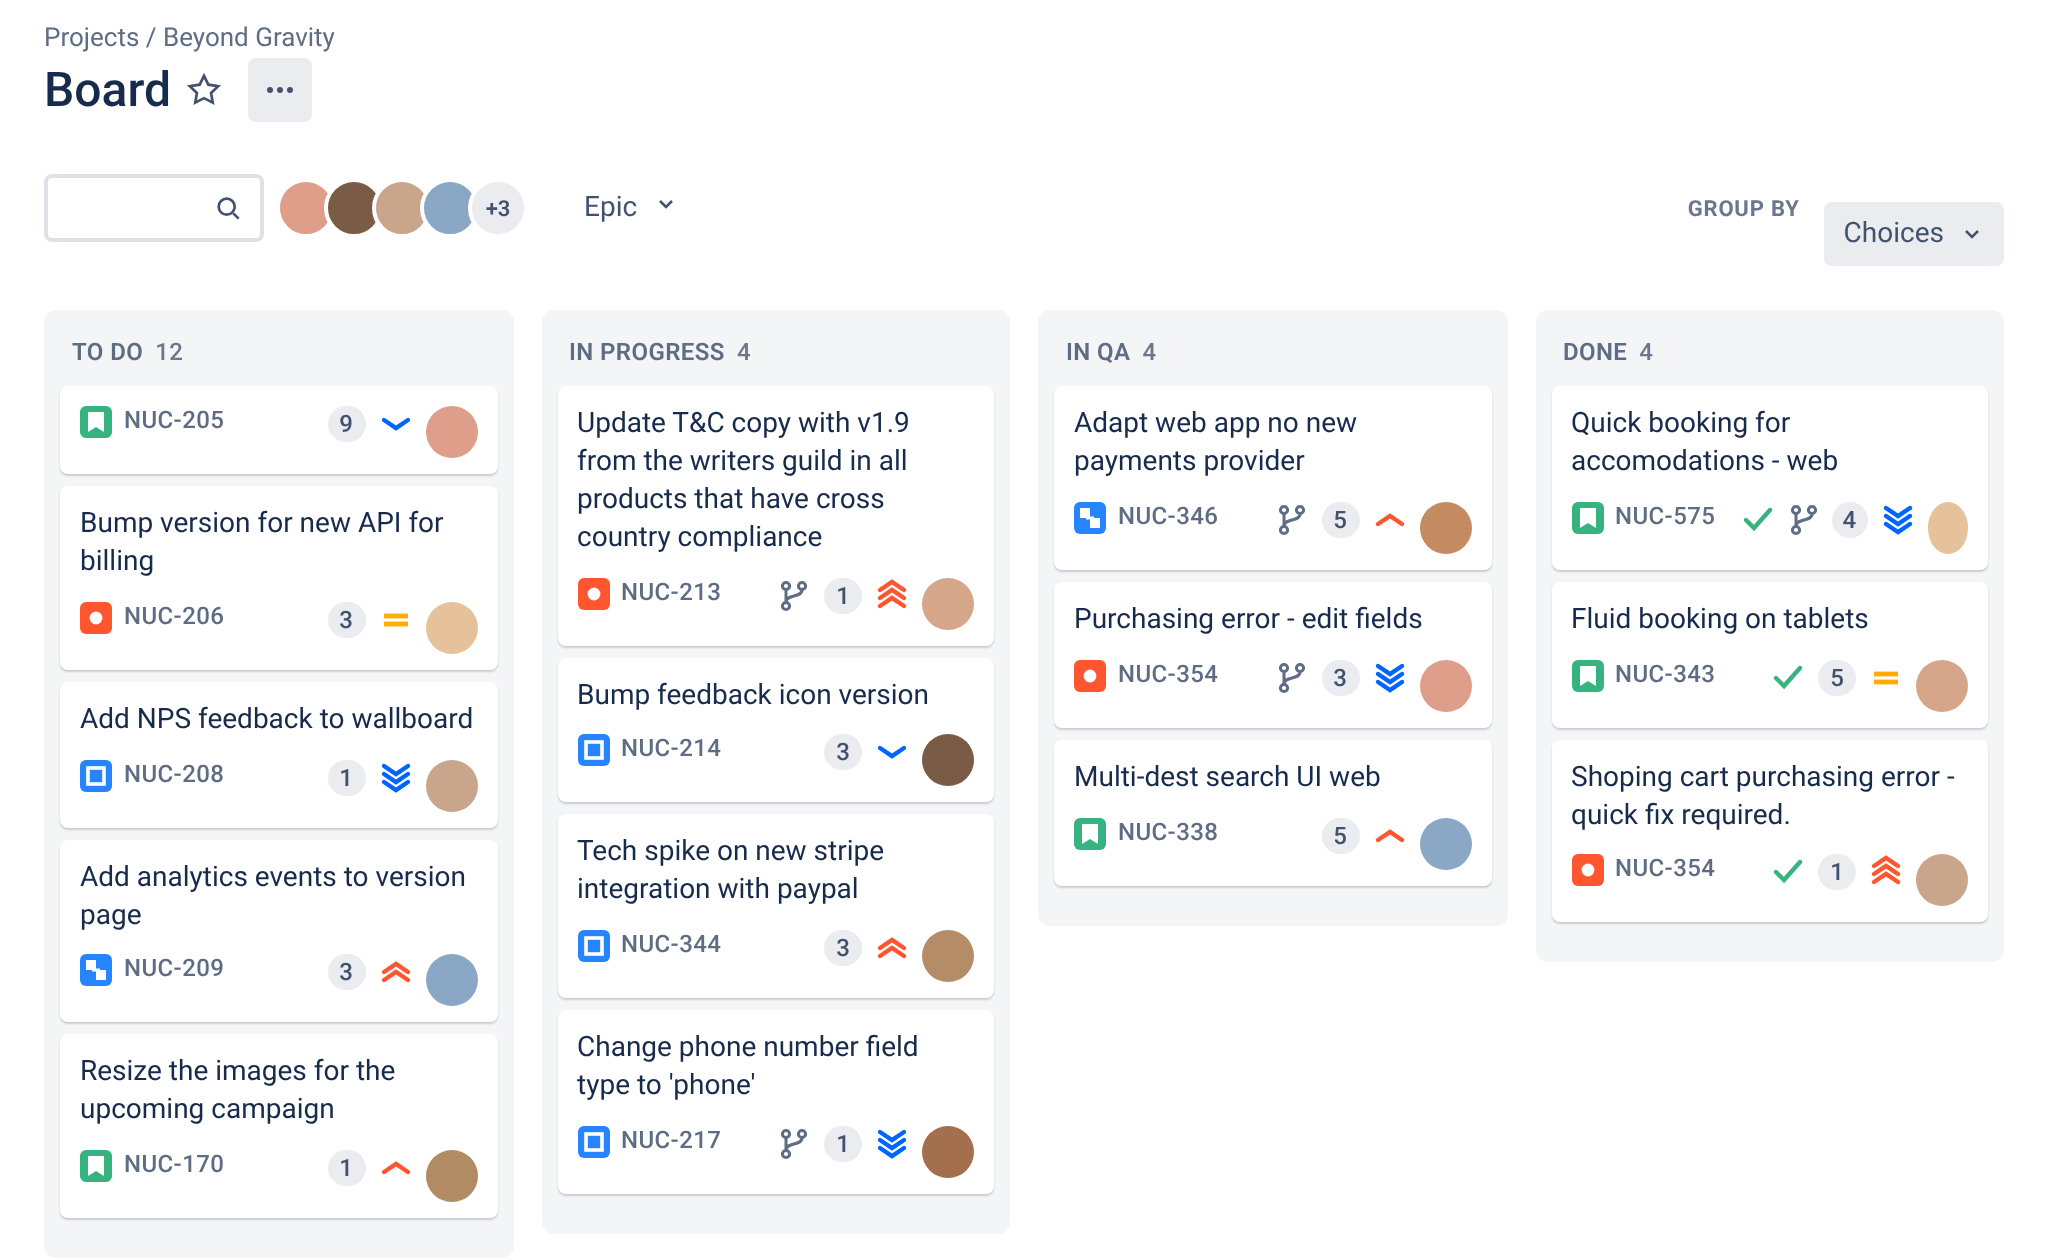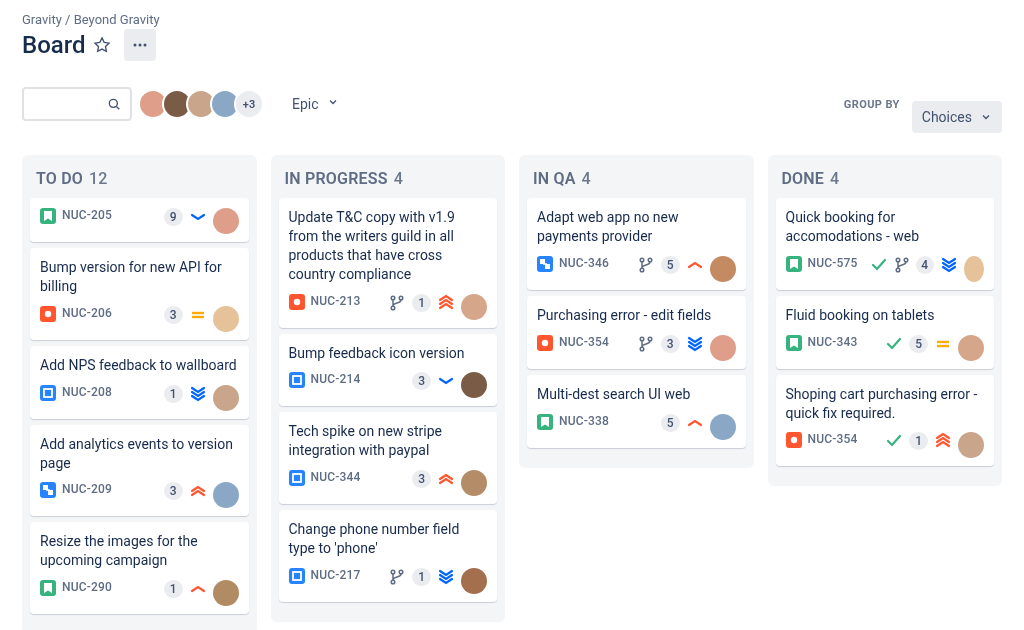--- a/index.html
+++ b/index.html
@@ -16,42 +16,42 @@
   .search { width:110px; height:34px; border:2px solid #DFE1E6; border-radius:4px; display:flex; align-items:center; justify-content:flex-end; padding:0 8px; }
   .avatars { display:flex; }
   .avatar { width:30px; height:30px; border-radius:50%; border:2px solid #fff; margin-left:-6px; display:inline-flex; align-items:center; justify-content:center; font-size:11px; font-weight:600; color:#42526E; }
   .avatar.extra { background:#ebecf0; }
   .epic-filter { color:#42526E; font-size:14px; display:flex; align-items:flex-start; gap:8px; cursor:pointer; padding:6px 8px; margin-left:8px; }
   .spacer { flex:1; }
   .groupby-label { font-size:11px; font-weight:700; color:#6B778C; letter-spacing:0.4px; }
   .groupby-select { background:#ebecf0; border-radius:4px; padding:8px 10px; font-size:14px; color:#42526E; display:flex; align-items:center; gap:8px; cursor:pointer;margin-top:26px; }
   .board { display:flex; gap:14px; margin-top:22px; align-items:flex-start; }
   .column { width:244px; background:#F4F5F7; border-radius:6px; padding:10px 6px 14px; }
-  .col-header { font-size:16px; font-weight:600; color:#5E6C84; letter-spacing:0.2px; padding:4px 8px 10px; }
+  .col-header { font-size:12px; font-weight:600; color:#5E6C84; letter-spacing:0.2px; padding:4px 8px 10px; }
   .col-count { color:#6B778C; margin-left:6px; font-weight:500; }
   .card { background:#fff; border-radius:4px; box-shadow:0 1px 1px rgba(9,30,66,0.18); padding:10px 10px 8px; margin:0 2px 6px; cursor:pointer; }
   .card-title { font-size:14px; color:#172B4D; line-height:1.35; margin-bottom:10px; }
   .card-footer { display:flex; align-items:flex-start; gap:6px; }
   .issuekey { font-size:12px; color:#5E6C84; font-weight:500; flex:0 0 auto; letter-spacing:0.2px; }
   .issuetype { width:16px; height:16px; border-radius:3px; display:inline-flex; align-items:center; justify-content:center; flex:0 0 auto; }
   .issuetype svg { display:block; }
   .ffill { flex:1; }
   .badge { background:#ebecf0; color:#42526E; border-radius:10px; min-width:18px; height:18px; font-size:12px; font-weight:500; display:inline-flex; align-items:center; justify-content:center; padding:0 6px; }
   .prio, .branch, .done-check { width:18px; height:18px; display:inline-flex; align-items:center; justify-content:center; }
   .assignee { width:26px; height:26px; border-radius:50%; }
   
   .c1{background:#de9e8a;} .c2{background:#e6c29a;} .c3{background:#c8a58b;} .c4{background:#8aa8c5;}
   .c5{background:#b08b63;} .c6{background:#d6a68a;} .c7{background:#7a5c46;} .c8{background:#b58c68;}
   .c9{background:#a36f4d;} .c10{background:#c48a62;}
 </style>
 </head>
 <body>
 
 <div class="breadcrumb">
-  <a>Gravity</a><span> / </span><a>Beyond Gravity</a>
+  <a>Projects</a><span> / </span><a>Beyond Gravity</a>
 </div>
 
 <div class="title-row">
   <h1>Board</h1>
   <div class="title-actions">
     <div class="icon-btn">
       <svg width="20" height="20" viewBox="0 0 24 24">
           <path fill="none" stroke="#42526E" stroke-width="1.6" d="M12 3.5l2.6 5.3 5.9.9-4.25 4.1 1 5.8L12 16.9 6.75 19.6l1-5.8L3.5 9.7l5.9-.9z"></path>
         </svg>
     </div>
@@ -180,21 +180,21 @@
         </div>
       </div>
       <div class="card">
         <div class="card-title">Resize the images for the upcoming campaign</div>
         <div class="card-footer">
           <span class="issuetype" style="background:#36B37E">
             <svg width="16" height="16" viewBox="0 0 16 16">
               <path d="M4 3h8v10l-4-2.5L4 13z" fill="#fff"></path>
             </svg>
           </span>
-          <span class="issuekey">NUC-290</span>
+          <span class="issuekey">NUC-170</span>
           <span class="ffill"></span>
           <span class="badge">1</span>
           <span class="prio">
             <svg width="18" height="18" viewBox="0 0 18 18">
               <path d="M3 11l6-4 6 4" fill="none" stroke="#FF5630" stroke-width="2.2" stroke-linecap="round"></path>
             </svg>
           </span>
           <span class="assignee c5"></span>
         </div>
       </div>

